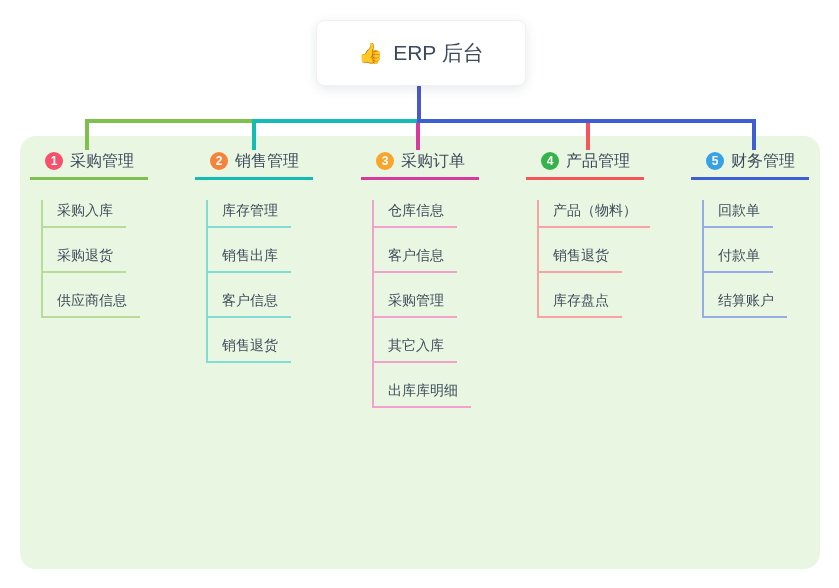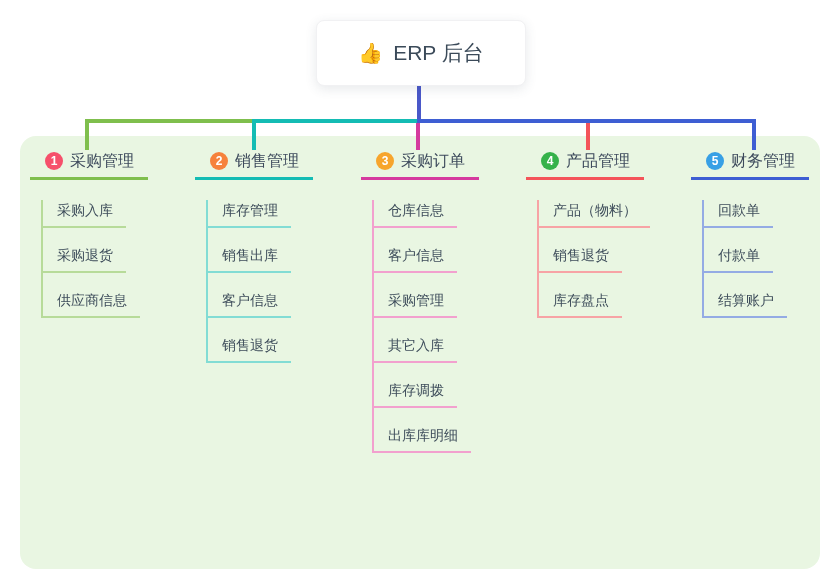--- a/index.html
+++ b/index.html
@@ -99,21 +99,20 @@
   <section class="branch" style="left: 361px; --main: #d53a9e; --light: #f2a0ce; --badge: #f7a52c;">
     <div class="branch-header">
       <span class="badge">3</span>
       <span>采购订单</span>
     </div>
     <ul class="children">
       <li>仓库信息</li>
       <li>客户信息</li>
       <li>采购管理</li>
       <li>其它入库</li>
-      <li>库存调拨</li>
       <li>出库库明细</li>
     </ul>
   </section>
 
   <section class="branch" style="left: 526px; --main: #f4545a; --light: #f7a3a5; --badge: #35b24a;">
     <div class="branch-header">
       <span class="badge">4</span>
       <span>产品管理</span>
     </div>
     <ul class="children">

